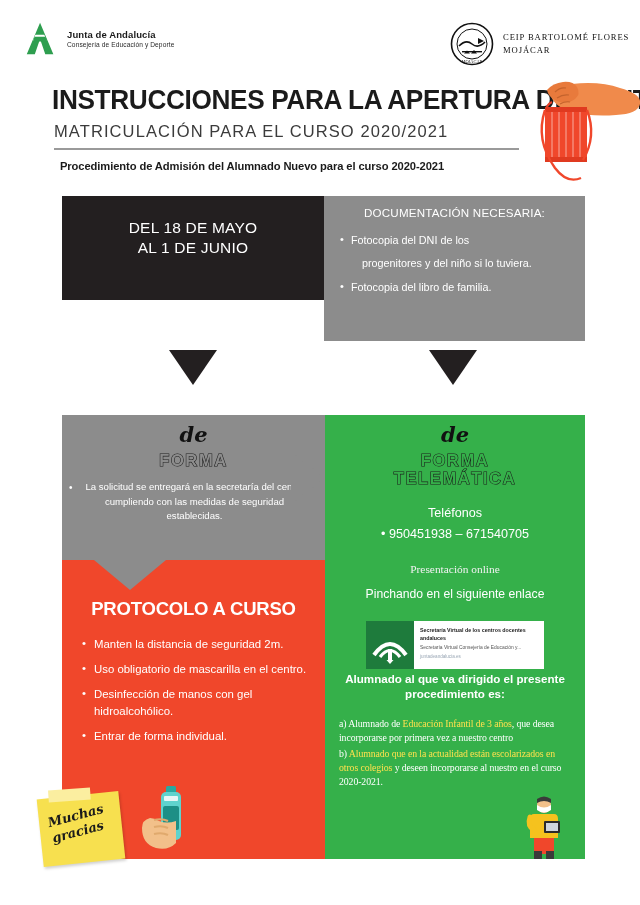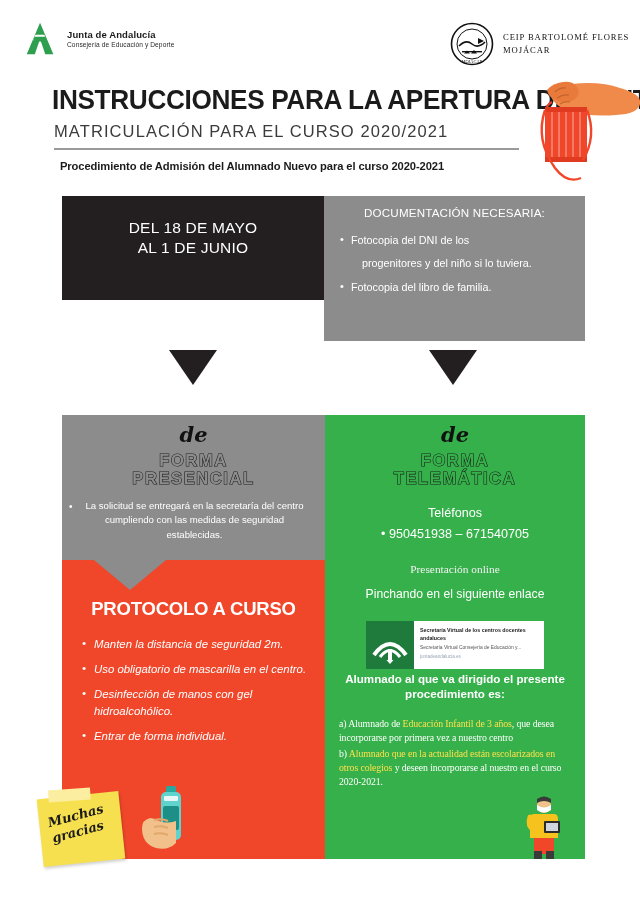--- a/index.html
+++ b/index.html
@@ -90,21 +90,21 @@
 
   .panel-gray ul { margin:11px 14px 0 16px; padding:0; list-style:none; }
   .panel-gray li { font-size:9.6px; line-height:1.5; text-align:center; position:relative; }
   .pg-bullet { position:absolute; left:-9px; top:0; font-size:10px; }
 
   .red-notch { position:absolute; left:94px; top:560px; width:0; height:0;
                border-left:36px solid transparent; border-right:36px solid transparent;
                border-top:30px solid #8c8c8c; }
 
   .protocolo-title { text-align:center; font-size:18.5px; font-weight:bold; margin-top:38px; letter-spacing:-.2px; }
-  .panel-red ul { margin:16px 16px 0 20px; padding:0; list-style:none;font-style:italic; }
+  .panel-red ul { margin:16px 16px 0 20px; padding:0; list-style:none; }
   .panel-red li { font-size:11.4px; line-height:1.42; margin-bottom:9px; position:relative; padding-left:12px; }
   .panel-red li::before { content:"•"; position:absolute; left:0; top:-1px; }
 
   .gray-arrow { position:absolute; left:291px; top:452px; width:0; height:0;
                 border-top:26px solid transparent; border-bottom:26px solid transparent;
                 border-left:34px solid #8c8c8c; z-index:5; }
 
   .tel-label { text-align:center; font-size:12.6px; margin-top:18px; }
   .tel-nums { text-align:center; font-size:12.6px; margin-top:7px; }
   .pres-online { text-align:center; font-family:"Liberation Serif", serif; font-size:11.4px; margin-top:22px; color:#f2f2f2; }
@@ -220,21 +220,20 @@
     </ul>
   </div>
 
   <div class="tri tri-left"></div>
   <div class="tri tri-right"></div>
 
   <div class="panel-gray">
     <div class="script-de">de</div>
     <div class="outline-head">
       <div>FORMA</div>
-      <div>PRESENCIAL</div>
     </div>
     <ul>
       <li>
         <span class="pg-bullet">•</span>
         <span>La solicitud se entregará en la secretaría del centro cumpliendo con las medidas de seguridad establecidas.</span>
       </li>
     </ul>
   </div>
 
   <div class="gray-arrow"></div>

